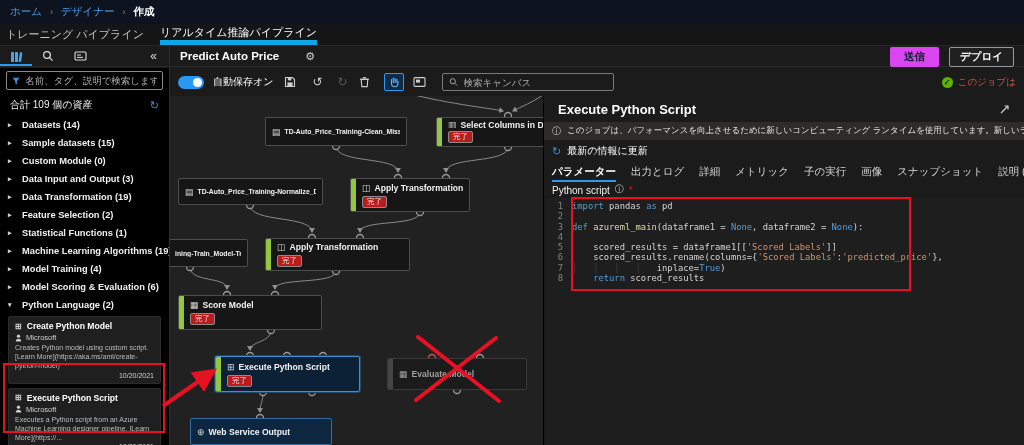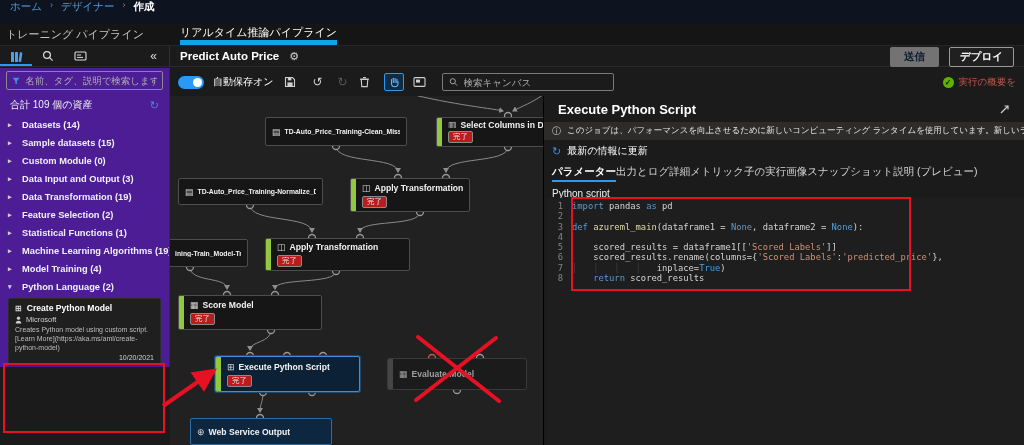--- a/index.html
+++ b/index.html
@@ -2,42 +2,42 @@
 <html><head>
 <meta charset="utf-8">
 <style>
   * { margin:0; padding:0; box-sizing:border-box; }
   html,body { background:#000; }
   .app { position:relative; width:1024px; height:445px; overflow:hidden;
          background:#1b1b1b; font-family:"Liberation Sans",sans-serif; color:#e8e8e8; }
 
   
   .breadcrumb { position:absolute; left:0; top:0; width:1024px; height:24px; background:#0d1420;
-    display:flex; padding-left:10px; gap:8px; font-size:10.5px; }
+    display:flex; align-items:center; padding-left:10px; gap:8px; font-size:10.5px; }
   .bc-link { color:#4f9fe6; cursor:pointer; }
   .bc-sep { color:#8a8a8a; font-size:9px; }
   .bc-current { color:#fff; font-weight:bold; }
 
   .tabsrow { position:absolute; left:0; top:24px; width:1024px; height:22px; background:#151515;
-    display:flex; padding-left:6px; gap:36px; border-bottom:1px solid #262626; }
+    display:flex; padding-left:6px; gap:16px; border-bottom:1px solid #262626; }
   .ttab { font-size:11px; color:#c6c6c6; display:flex; align-items:center; }
   .ttab.active { color:#fff; font-weight:normal; border-bottom:5px solid #0ea5e9; }
 
   .headerrow { position:absolute; left:0; top:46px; width:1024px; height:21px; background:#1b1b1b;
     border-bottom:1px solid #2a2a2a; }
   .rail { position:absolute; left:0; top:0; width:170px; height:100%; display:flex; align-items:center;
     border-right:1px solid #2f2f2f; }
   .rail-btn { width:32px; height:100%; display:flex; align-items:center; justify-content:center; }
   .rail-btn.active { box-shadow: inset 0 -2px 0 #2899f5; }
   .rail-collapse { margin-left:auto; padding-right:12px; color:#dcdcdc; font-size:12px; }
   .pipetitle { position:absolute; left:180px; top:0; height:100%; display:flex; align-items:center;
-    gap:10px; font-size:11.5px; font-weight:bold; color:#fff; }
+    gap:26px; font-size:11.5px; font-weight:bold; color:#fff; }
   .gear { font-size:11px; color:#cfcfcf; font-weight:normal; }
   .hdr-actions { position:absolute; right:10px; top:1px; display:flex; gap:10px; }
-  .btn-primary { background:#737373; color:#0a1a2c; font-weight:bold; font-size:10.5px;
+  .btn-primary { background:#d946ef; color:#0a1a2c; font-weight:bold; font-size:10.5px;
     padding:3px 14px; border-radius:2px; border:none; }
   .btn-secondary { background:#202020; color:#fff; border:1px solid #9a9a9a; font-size:10.5px;
     padding:2px 10px; border-radius:2px; font-weight:bold; }
 
   .toolbarrow { position:absolute; left:170px; top:68px; width:854px; height:28px;
     display:flex; align-items:center; gap:9px; padding:0 8px; }
   .toggle { width:26px; height:13px; border-radius:7px; background:#2899f5; position:relative; flex:none; }
   .toggle::after { content:""; position:absolute; right:2px; top:2px; width:9px; height:9px;
     background:#fff; border-radius:50%; }
   .tool-label { font-size:10px; color:#fff; margin-right:2px; }
@@ -49,21 +49,21 @@
     display:flex; align-items:center; gap:5px; padding:0 6px; background:#1b1b1b; }
   .cv-search input, .sb-search input { background:transparent; border:none; outline:none; color:#e8e8e8;
     font-size:9.5px; width:100%; font-family:"Liberation Sans",sans-serif; }
   .cv-search input::placeholder, .sb-search input::placeholder { color:#b0b0b0; }
   .autosave { margin-left:auto; display:flex; align-items:center; gap:5px; font-size:9.5px; color:#d6d6d6; white-space:nowrap; }
   .checkc { width:11px; height:11px; border-radius:50%; background:#5db300; color:#0d1400; font-size:8px;
     display:flex; align-items:center; justify-content:center; font-weight:bold; flex:none; }
   .run-link { color:#c4584b; }
 
   
-  .sidebar { position:absolute; left:0; top:68px; width:170px; height:299px; background:#4c1d95;
+  .sidebar { position:absolute; left:0; top:68px; width:170px; height:377px; background:#000000;
     border-right:1px solid #2f2f2f; overflow:hidden; }
   .sb-search { margin:3px 6px 0; height:19px; border:1px solid #8a8a8a; border-radius:2px;
     display:flex; align-items:center; gap:5px; padding:0 5px; }
   .sb-total { display:flex; align-items:center; justify-content:space-between; padding:8px 10px 4px;
     font-size:10px; color:#f0f0f0; }
   .sb-refresh { color:#3f8fd6; font-size:11px; }
   .cat { display:flex; align-items:center; gap:6px; padding:4px 8px; font-size:9.3px; font-weight:bold;
     color:#f0f0f0; white-space:nowrap; overflow:hidden; }
   .chev { color:#cfcfcf; font-size:7px; width:8px; flex:none; }
   .card { margin:2px 8px 4px; background:#1f1f1f; border:1px solid #2c2c2c; border-radius:2px;
@@ -97,24 +97,24 @@
   
   .panel { position:absolute; left:543px; top:96px; width:481px; height:349px; background:#1b1b1b;
     border-left:1px solid #000; }
   .p-title { height:26px; display:flex; align-items:center; justify-content:space-between;
     padding:0 14px 0 14px; font-size:13px; font-weight:bold; color:#fff; }
   .p-banner { height:18px; background:#2d2c2b; display:flex; align-items:center; gap:6px; padding:0 8px;
     font-size:8.5px; color:#e4e4e4; white-space:nowrap; overflow:hidden; }
   .info-ic { color:#cfcfcf; font-size:9px; flex:none; }
   .p-refresh { height:20px; display:flex; align-items:center; gap:6px; padding:2px 8px 0; font-size:10px; color:#fff; }
   .p-refresh .ic { color:#3f8fd6; font-size:11px; }
-  .p-tabs { display:flex; padding:5px 8px 0; font-size:10.5px; color:#d6d6d6; white-space:nowrap; height:22px; }
+  .p-tabs { display:flex; gap:15px; padding:5px 8px 0; font-size:10.5px; color:#d6d6d6; white-space:nowrap; height:22px; }
   .p-tab { padding-bottom:4px; }
   .p-tab.active { color:#fff; font-weight:bold; border-bottom:2px solid #2899f5; }
-  .p-script-label { padding:6px 8px 2px; font-size:10px; color:#f0f0f0; display:flex; gap:16px; align-items:flex-start; height:16px;flex-direction:column; }
+  .p-script-label { padding:6px 8px 2px; font-size:10px; color:#f0f0f0; display:flex; gap:5px; align-items:flex-end; height:16px; }
   .asterisk { color:#e81123; font-size:10px; }
   .editor { position:absolute; left:2px; right:0; top:102px; bottom:0; background:#1e1e1e;
     font-family:"DejaVu Sans Mono",monospace; font-size:8.8px; line-height:10.3px; padding-top:3px; }
   .cl { display:flex; white-space:pre; }
   .ln { width:26px; text-align:right; padding-right:9px; color:#848484; flex:none; }
   .tk-kw { color:#569cd6; } .tk-str { color:#ce9178; } .tk-pl { color:#d4d4d4; }
   .tk-fn { color:#dcdcaa; } .tk-gd { color:#3f3f3f; }
 
   
   .ann-rect-card { position:absolute; left:3px; top:363px; width:162px; height:70px;
@@ -216,21 +216,21 @@
     </span>
     <span class="cv-search">
       <svg width="10" height="10" viewBox="0 0 12 12">
           <circle cx="5" cy="5" r="3.4" fill="none" stroke="#b0b0b0" stroke-width="1.2"></circle>
           <line x1="7.6" y1="7.6" x2="10.6" y2="10.6" stroke="#b0b0b0" stroke-width="1.2"></line>
         </svg>
       <input type="text" placeholder="検索キャンバス" style="">
     </span>
     <span class="autosave">
       <span class="checkc">✓</span>
-      <span class="run-link">実行の概要を</span>
+      <span class="run-link">このジョブは</span>
     </span>
   </div>
 
   <div class="sidebar">
     <div class="sb-search">
       <svg width="9" height="10" viewBox="0 0 10 10">
           <path d="M0.8 1h8.4L6 5.4V9L4 8V5.4z" fill="#3f8fd6"></path>
         </svg>
       <input type="text" placeholder="名前、タグ、説明で検索します" style="">
     </div>
@@ -266,20 +266,24 @@
         <span class="chev">▸</span>
         <span>Statistical Functions (1)</span>
       </div>
     <div class="cat">
         <span class="chev">▸</span>
         <span>Machine Learning Algorithms (19)</span>
       </div>
     <div class="cat">
         <span class="chev">▸</span>
         <span>Model Training (4)</span>
+      </div>
+    <div class="cat">
+        <span class="chev">▸</span>
+        <span>Model Scoring &amp; Evaluation (6)</span>
       </div>
     <div class="cat">
         <span class="chev">▾</span>
         <span>Python Language (2)</span>
       </div>
 
     <div class="card">
       <div class="card-title">
           <span class="card-ic">⊞</span>
           <span>Create Python Model</span>

